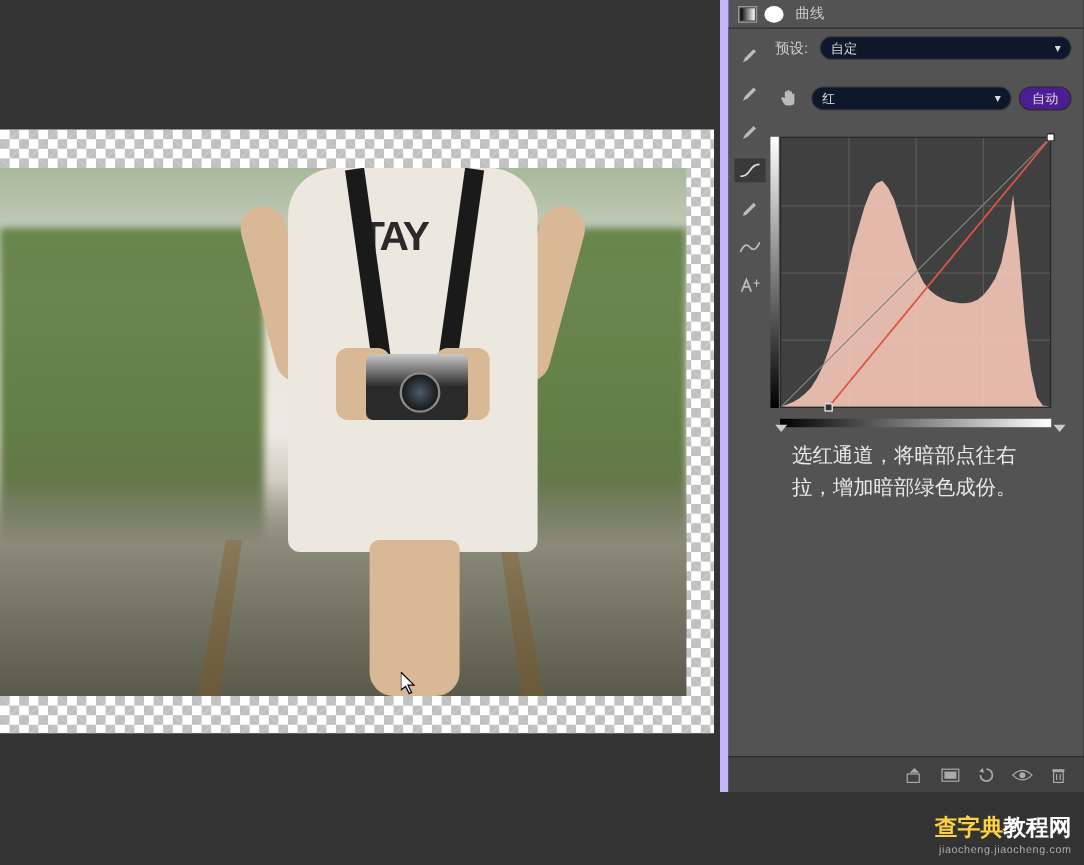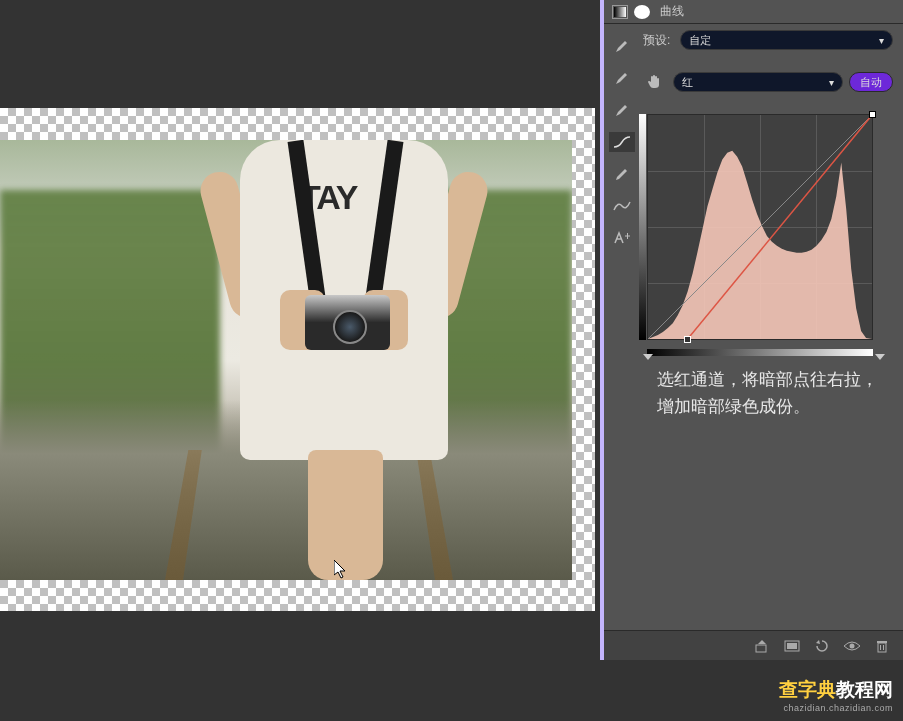--- a/index.html
+++ b/index.html
@@ -163,21 +163,21 @@
     .cursor {
       position: absolute;
       top: 560px;
       left: 334px;
       z-index: 10;
     }
     
     .panel {
       width: 303px;
       background: #535353;
-      border-left: 4px solid #c4b5fd;
+      border-left: 7px solid #c4b5fd;
       display: flex;
       flex-direction: column;
     }
     .panel-header {
       display: flex;
       align-items: center;
       padding: 4px 8px;
       border-bottom: 1px solid #2a2a2a;
       height: 24px;
       gap: 6px;
@@ -249,21 +249,21 @@
       justify-content: space-between;
       cursor: pointer;
     }
     .select::after {
       content: "▾";
       font-size: 10px;
     }
     .auto-btn {
       height: 20px;
       padding: 0 10px;
-      background: #6d28d9;
+      background: #4c1d95;
       border: 1px solid #2a2a2a;
       border-radius: 10px;
       color: #ddd;
       font-size: 11px;
       display: flex;
       align-items: center;
       cursor: pointer;
     }
     .hand-tool {
       width: 24px; height: 20px;
@@ -566,15 +566,15 @@
       </div>
     </div>
   </div>
 </div>
 
 <div class="watermark-area">
   <div class="watermark">
     <div class="wm-main">
       <span class="yellow">查字典</span><span>教程网</span>
     </div>
-    <div class="wm-sub">chazidian.chazidian.com</div>
+    <div class="wm-sub">jiaocheng.jiaocheng.com</div>
   </div>
 </div>
 
 </body></html>

